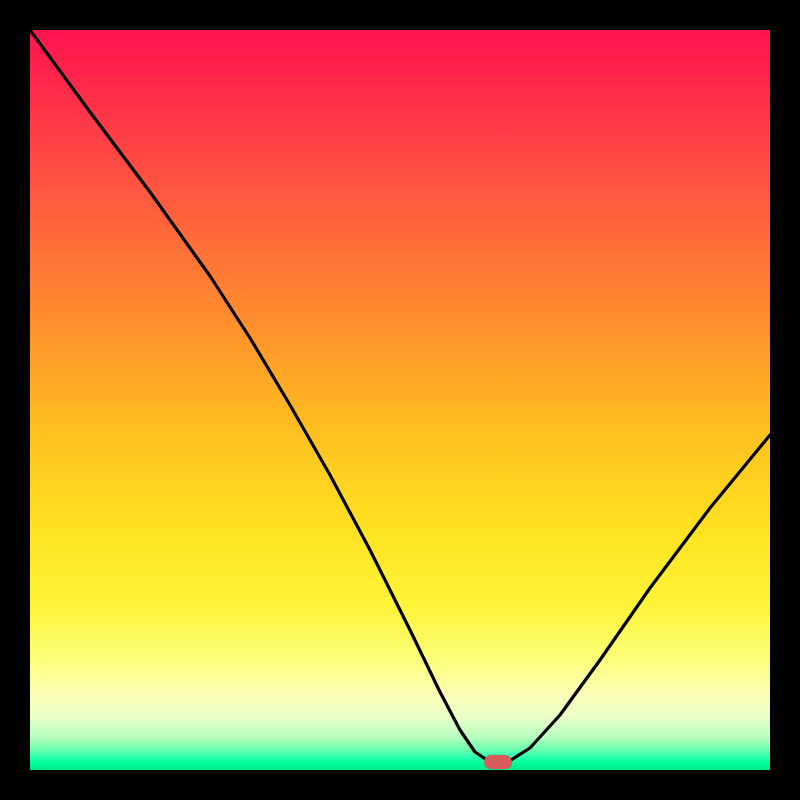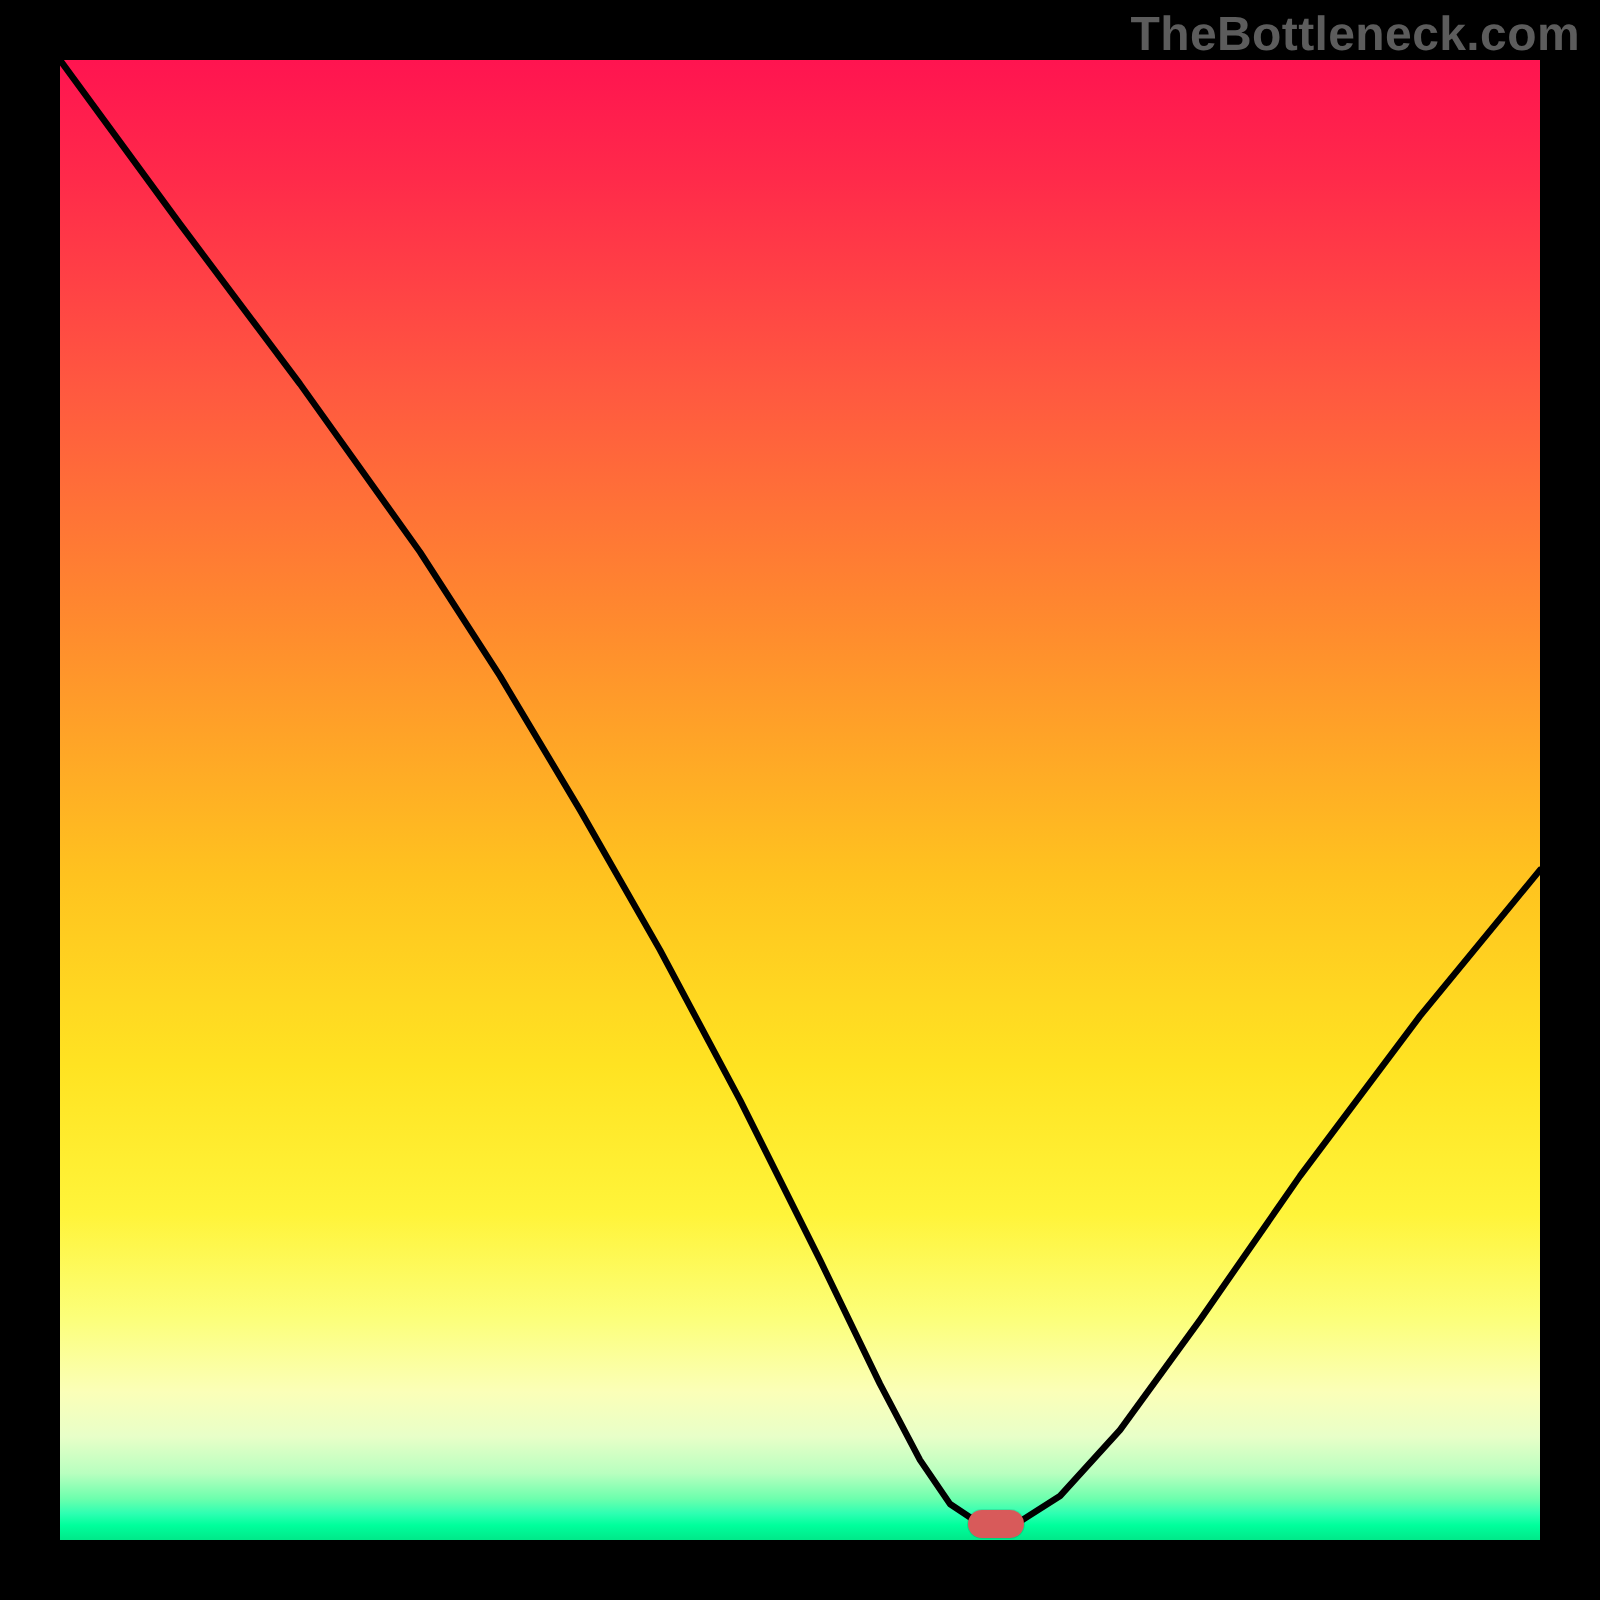--- a/index.html
+++ b/index.html
@@ -72,21 +72,20 @@
     background: #d85a5a;
     transform: translate(-50%, -50%);
     box-shadow: 0 0 0 0.5px rgba(0,0,0,0.1);
   }
 </style>
 </head>
 <body>
 
 <div class="frame">
 
-  <div class="watermark">TheBottleneck.com</div>
 
   <div class="plot">
     <div class="gradient"></div>
 
     <svg class="curve-svg" viewBox="0 0 740 740" preserveAspectRatio="none">
       <path id="curve-path" fill="none" stroke="#000" stroke-width="3.2" stroke-linejoin="round" stroke-linecap="round" d="M0 0 L60 82 L120 162 L180 246 L220 308 L260 375 L300 445 L340 520 L380 600 L410 662 L430 700 L445 722 L460 732 L478 732 L500 718 L530 685 L570 630 L620 558 L680 478 L740 405"></path>
     </svg>
 
     <div id="marker" class="marker" style="left: 468px; top: 732px; background: rgb(216, 90, 90);"></div>
   </div>

